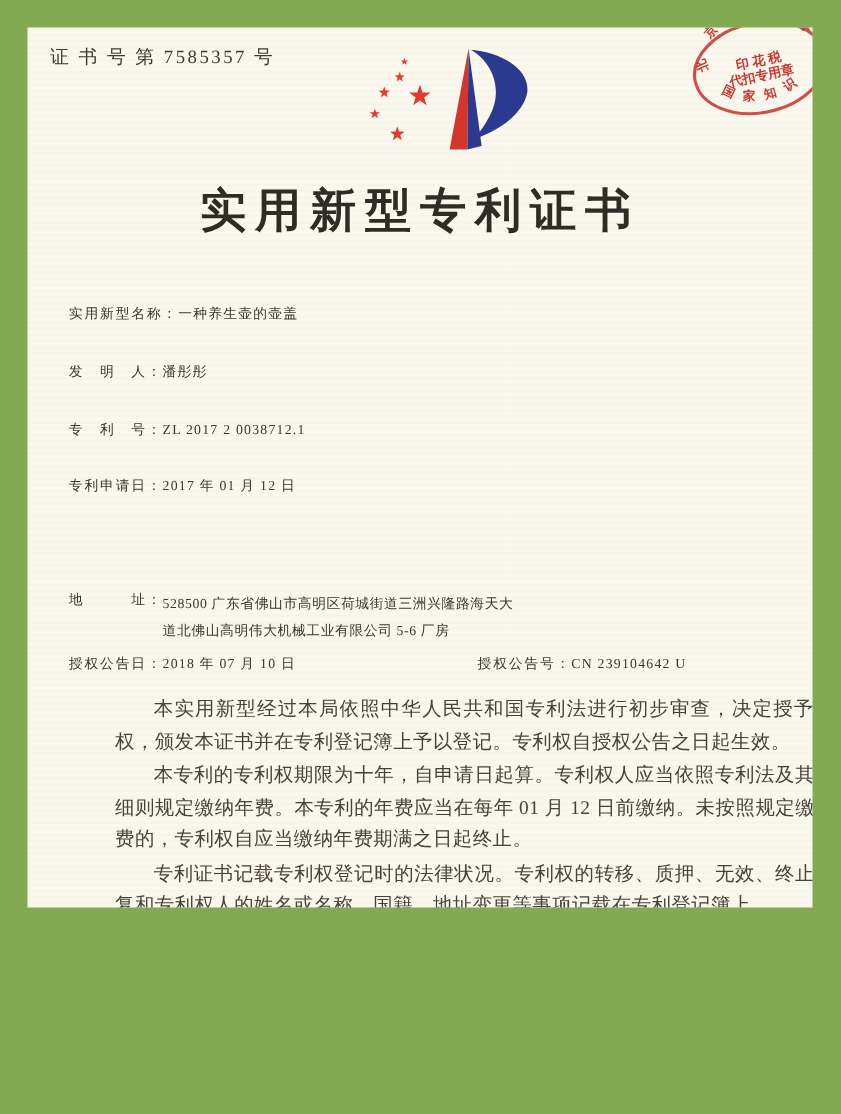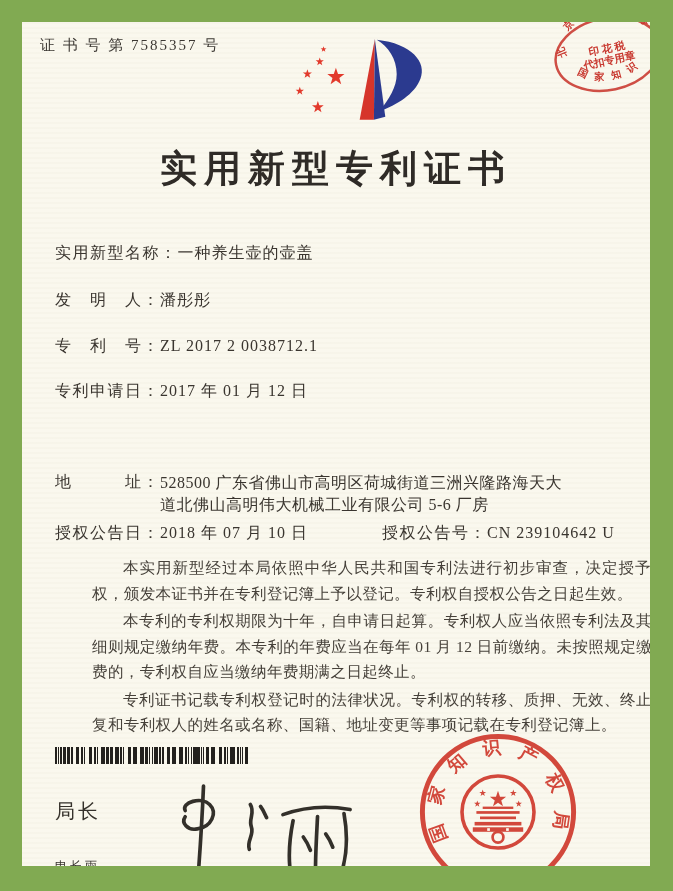--- a/index.html
+++ b/index.html
@@ -1,25 +1,25 @@
 <!DOCTYPE html>
 <html><head>
 <meta charset="utf-8">
 <style>
   html,body{margin:0;padding:0;}
   body{width:673px;height:891px;background:#81aa52;position:relative;
        font-family:"Liberation Serif","DejaVu Serif",serif;}
-  #panel{position:absolute;left:22px;top:22px;width:628px;height:844px;
+  #panel{position:absolute;left:22px;top:22px;width:628px;height:704px;
          background:#faf8ee;overflow:hidden;
          background-image:repeating-linear-gradient(180deg,rgba(190,185,150,0.05) 0 2px,rgba(255,255,255,0) 2px 5px);}
   .abs{position:absolute;}
   #certno{left:18px;top:14px;font-size:15px;color:#3c3833;letter-spacing:2px;white-space:nowrap;}
   #title{left:0;top:122px;width:628px;text-align:center;font-size:37px;font-weight:700;
          letter-spacing:7px;color:#2f2b27;white-space:nowrap;}
-  .row{position:absolute;left:33px;font-size:16px;color:#3a352f;letter-spacing:1px;white-space:nowrap;}
+  .row{position:absolute;left:33px;font-size:11px;color:#3a352f;letter-spacing:1px;white-space:nowrap;}
   .row .lbl{letter-spacing:1.5px;}
   #addr-row{display:flex;align-items:flex-start;}
   #addr-row .lines{white-space:normal;width:470px;line-height:22px;letter-spacing:0.5px;}
   #grant-no-row{left:360px;}
   #body-text{left:26px;top:533px;width:592px;color:#46413a;font-size:15.5px;line-height:25.5px;
              text-align:justify;letter-spacing:0.4px;margin-left:44px;}
   #body-text p{margin:0 0 2px 0;text-indent:2em;}
   #barcode{left:33px;top:725px;width:193px;height:17px;
     background:
       repeating-linear-gradient(90deg,#23211e 0 2px,rgba(0,0,0,0) 2px 3px,#23211e 3px 4px,rgba(0,0,0,0) 4px 8px,#23211e 8px 11px,rgba(0,0,0,0) 11px 13px),

